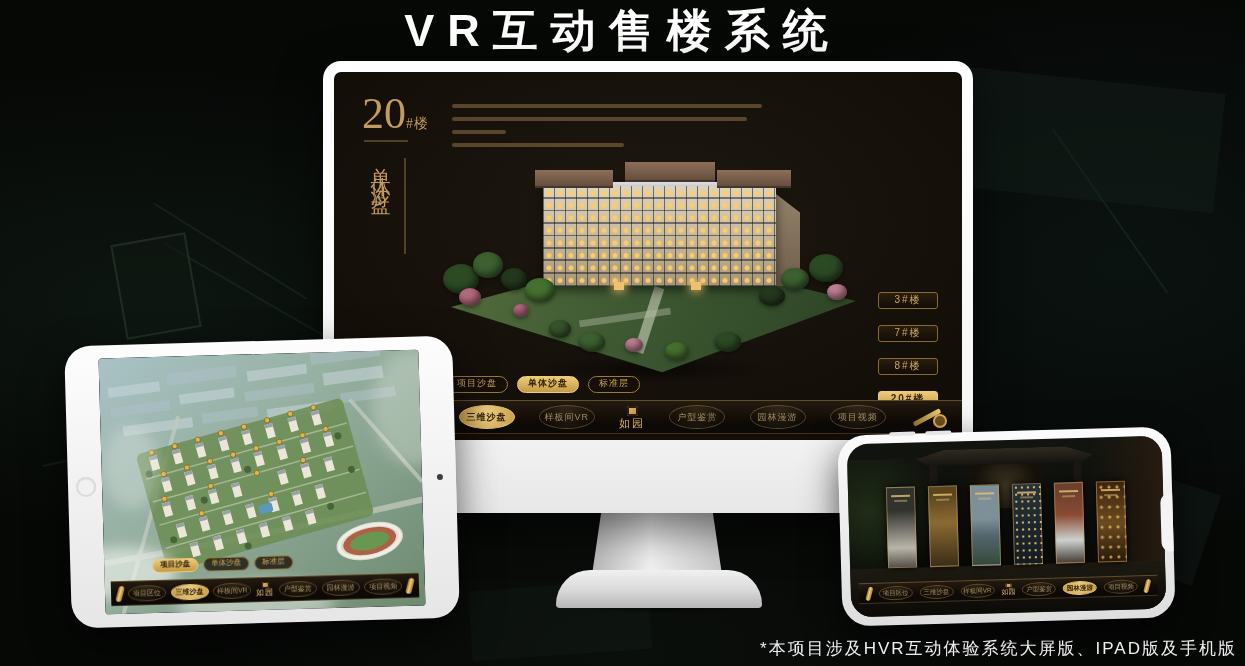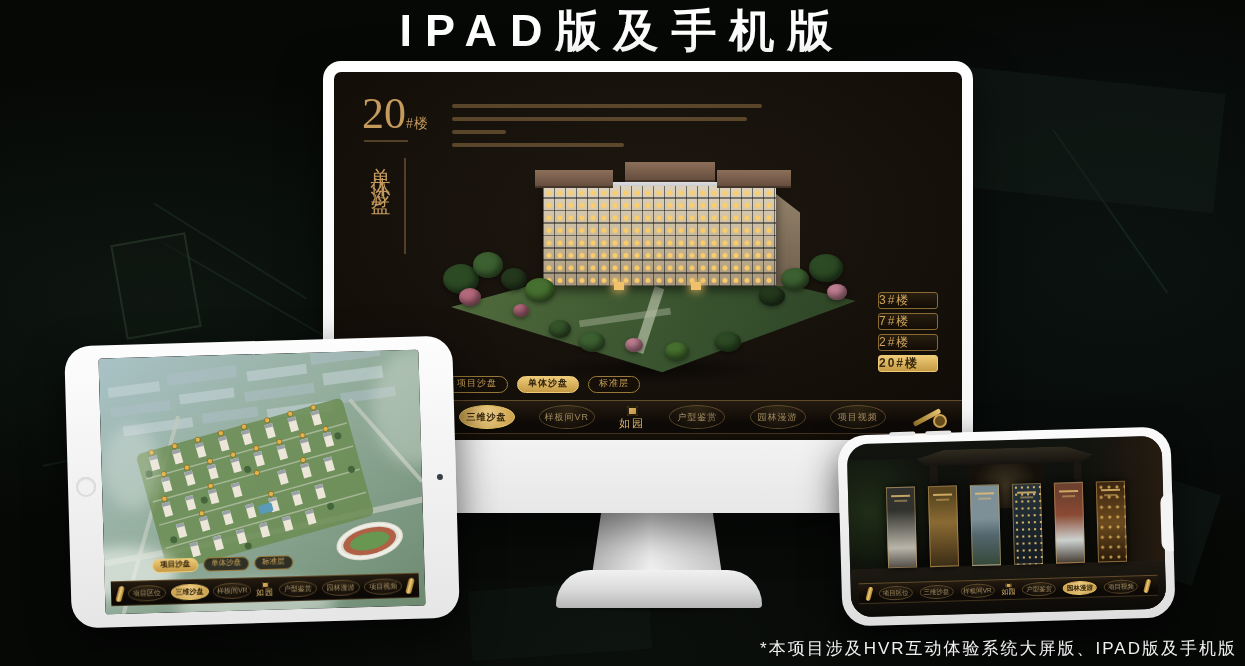--- a/index.html
+++ b/index.html
@@ -69,22 +69,22 @@
     background:linear-gradient(180deg,#93816a,#6e5f4c);
     clip-path:polygon(0 0,100% 20%,100% 100%,0 100%);}
   .band{position:absolute;left:114px;top:46px;width:233px;height:5px;background:#e4e6ea;}
   .roof{position:absolute;background:linear-gradient(180deg,#8c6f59,#664e3e);border-bottom:2px solid #46352a;}
   .glow{position:absolute;width:10px;height:8px;background:#eec16a;box-shadow:0 0 9px 2px rgba(238,193,106,.8);}
   .tree{position:absolute;border-radius:50%;
     box-shadow:inset -3px -4px 6px rgba(0,0,0,.5), 0 2px 4px rgba(0,0,0,.4);}
 
   
   .floorbtns{position:absolute;left:544px;top:220px;}
-  .fbtn{width:58px;height:15px;line-height:14px;text-align:left;font-size:12px;letter-spacing:2px;
-    color:#cfa55c;border:1px solid #8a6a33;border-radius:3px;margin-bottom:4px;
+  .fbtn{width:58px;height:15px;line-height:14px;text-align:center;font-size:10px;letter-spacing:2px;
+    color:#cfa55c;border:1px solid #8a6a33;border-radius:3px;margin-bottom:16px;
     background:linear-gradient(180deg,rgba(42,31,16,.92),rgba(18,12,6,.92));}
   .fbtn.active{background:linear-gradient(180deg,#eecb78,#c59a44);color:#3a2a10;
     border-color:#eecb78;font-weight:bold;}
 
   
   .mtabs{position:absolute;left:112px;top:304px;display:flex;gap:9px;}
   .pill{height:15px;line-height:13px;padding:0 10px;border:1px solid #9a7a3a;border-radius:9px;
     font-size:9px;letter-spacing:1px;color:#cfa55c;background:rgba(22,15,8,.78);}
   .pill.active{background:linear-gradient(180deg,#eecb78,#c59a44);color:#33240c;
     border-color:#eecb78;font-weight:bold;}
@@ -180,21 +180,21 @@
   <div class="bg-map"></div>
   <div class="bg-line" style="left:140px;top:250px;width:180px;transform:rotate(32deg);"></div>
   <div class="bg-line" style="left:150px;top:292px;width:200px;transform:rotate(30deg);"></div>
   <div class="bg-line" style="left:40px;top:440px;width:240px;transform:rotate(-12deg);"></div>
   <div class="bg-line" style="left:1010px;top:210px;width:200px;transform:rotate(55deg);"></div>
   <div class="bg-frame"></div>
   <div class="bg-block" style="left:960px;top:80px;width:260px;height:120px;transform:rotate(6deg);"></div>
   <div class="bg-block" style="left:1060px;top:470px;width:150px;height:95px;transform:rotate(18deg);"></div>
   <div class="bg-block" style="left:470px;top:585px;width:180px;height:70px;transform:rotate(-4deg);opacity:.6;"></div>
 
-  <div class="title">IPAD版及手机版</div>
+  <div class="title">VR互动售楼系统</div>
 
   <div class="stand-shadow"></div>
   <div class="stand-neck"></div>
   <div class="stand-base"></div>
   <div class="monitor">
     <div class="m-screen">
 
       <div class="h-num">
         <span>20</span><span class="h-unit">#楼</span>
       </div>
@@ -235,21 +235,21 @@
         <div class="tree" style="left:120px;top:184px;width:22px;height:18px;background:#35542a;"></div>
         <div class="tree" style="left:150px;top:196px;width:26px;height:20px;background:#3c6030;"></div>
         <div class="tree" style="left:196px;top:202px;width:18px;height:14px;background:#c07f92;"></div>
         <div class="tree" style="left:236px;top:206px;width:24px;height:18px;background:#46702f;"></div>
         <div class="tree" style="left:286px;top:196px;width:26px;height:20px;background:#2c4a24;"></div>
       </div>
 
       <div class="floorbtns">
         <div class="fbtn">3#楼</div>
         <div class="fbtn">7#楼</div>
-        <div class="fbtn">2#楼</div>
+        <div class="fbtn">8#楼</div>
         <div class="fbtn active">20#楼</div>
       </div>
 
       <div class="mtabs">
         <div class="pill">项目沙盘</div>
         <div class="pill active">单体沙盘</div>
         <div class="pill">标准层</div>
       </div>
 
       <div class="navbar">

